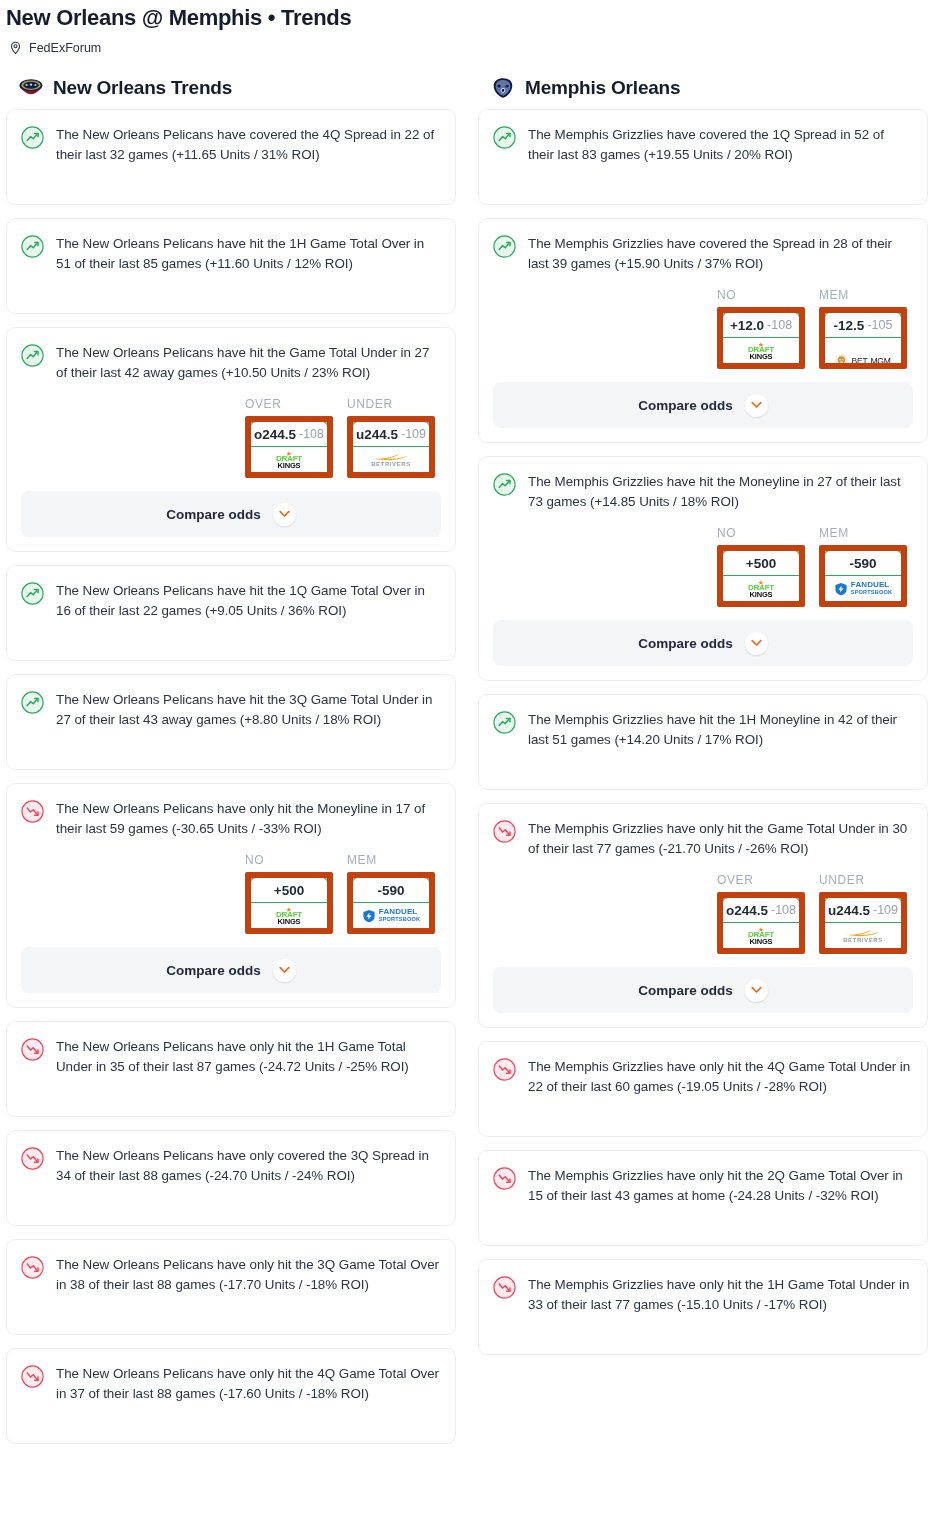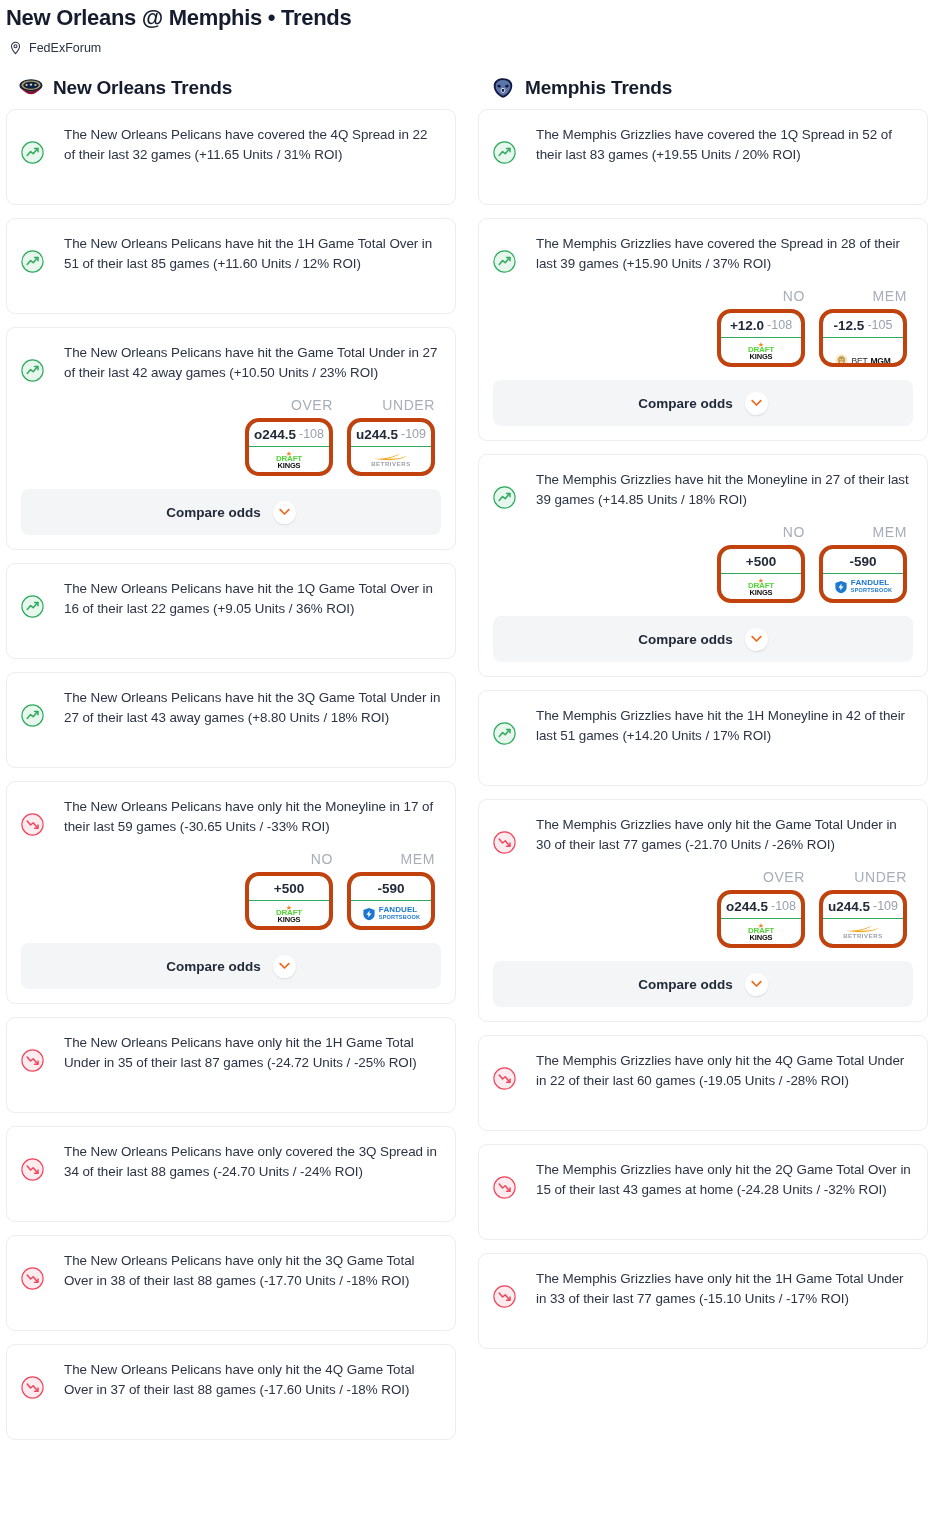--- a/index.html
+++ b/index.html
@@ -58,50 +58,50 @@
   .trend-card {
     border: 1px solid #ebedf1;
     border-radius: 9px;
     background: #fff;
     margin-bottom: 13px;
     padding: 15px 14px 14px 14px;
     min-height: 96px;
     display: flex;
     flex-direction: column;
   }
-  .trend-top { display: flex; gap: 19px; align-items: flex-end; }
+  .trend-top { display: flex; gap: 11px; align-items: flex-start; }
   .trend-icon { flex: 0 0 24px; width: 24px; height: 24px; margin-top: 1px; }
   .trend-text {
     font-size: 13.4px;
     line-height: 20px;
     color: #2b3344;
     letter-spacing: -0.05px;
   }
 
   
   .odds-wrap {
     display: flex;
     justify-content: flex-end;
     gap: 14px;
     margin-top: 14px;
     padding-right: 6px;
   }
   .odds-col { width: 88px; }
   .odds-head {
-    text-align: right;
-    font-size: 14px;
+    text-align: left;
+    font-size: 12px;
     letter-spacing: 0.6px;
     color: #a7adb9;
     margin-bottom: 5px;
   }
   .odds-box {
-    border: 4px solid #c2410c;
-    border-radius: 14px;
+    border: 6px solid #c2410c;
+    border-radius: 2px;
     overflow: hidden;
-    background: #15803d;
+    background: #a3a3a3;
   }
   .odds-value {
     border: 1px solid #2eaa5d;
     border-radius: 6px 6px 0 0;
     margin: -1px -1px 0 -1px;
     height: 26px;
     display: flex;
     align-items: center;
     justify-content: center;
     gap: 3px;
@@ -122,21 +122,21 @@
   .bk-dk { flex-direction: column; line-height: 7px; }
   .bk-dk .dk1 { font-size: 8px; font-weight: bold; color: #53d337; letter-spacing: -0.2px; }
   .bk-dk .dk2 { font-size: 7.5px; font-weight: bold; color: #10100f; letter-spacing: -0.2px; }
   .bk-dk .crown { font-size: 7px; color: #f5841f; line-height: 5px; margin-bottom: -1px; }
   .bk-br { flex-direction: column; align-items: center; line-height: 7px; }
   .bk-br .swoosh { display: block; width: 36px; height: 9px; }
   .bk-br .brt { font-size: 6px; font-weight: bold; color: #9aa0ab; letter-spacing: 0.6px; }
   .bk-mgm { gap: 3px; margin-top: 20px; }
   .bk-mgm .lion { width: 13px; height: 13px; display: block; }
   .bk-mgm .m1 { font-size: 8.5px; color: #2b2b2b; letter-spacing: -0.2px; }
-  .bk-mgm .m2 { font-size: 8.5px; font-weight: bold; color: #111; letter-spacing: -0.2px; }
+  .bk-mgm .m2 { font-size: 8.5px; font-weight: normal; color: #111; letter-spacing: -0.2px; }
   .bk-fd { gap: 3px; }
   .bk-fd .shield { width: 14px; height: 14px; display: block; }
   .bk-fd .fdtxt { display: flex; flex-direction: column; line-height: 7.5px; }
   .bk-fd .f1 { font-size: 8px; font-weight: bold; color: #1b78d0; letter-spacing: 0.1px; }
   .bk-fd .f2 { font-size: 5.6px; font-weight: bold; color: #1b78d0; letter-spacing: 0.15px; }
 
   
   .compare-bar {
     margin-top: 13px;
     background: #f4f5f7;
@@ -390,21 +390,21 @@
         <span class="team-logo">
           <svg viewBox="0 0 26 22" width="26" height="22">
             <path d="M13 1.2c-5 0-9.3 2.6-9.3 7.6 0 4.7 4 10.4 9.3 12 5.3-1.6 9.3-7.3 9.3-12 0-5-4.3-7.6-9.3-7.6z" fill="#12173f"></path>
             <path d="M13 3c-4 0-7.4 2.1-7.4 6.1 0 3.8 3.2 8.4 7.4 9.7 4.2-1.3 7.4-5.9 7.4-9.7C20.4 5.1 17 3 13 3z" fill="#5d76a9"></path>
             <path d="M7.6 8.2c1.1-.7 2.4-.5 3 .4.5.8.1 1.7-.9 1.9-1.1.2-2.3-.6-2.5-1.5-.1-.4.1-.6.4-.8z" fill="#12173f"></path>
             <path d="M18.4 8.2c-1.1-.7-2.4-.5-3 .4-.5.8-.1 1.7.9 1.9 1.1.2 2.3-.6 2.5-1.5.1-.4-.1-.6-.4-.8z" fill="#12173f"></path>
             <path d="M13 11.3c1.4 0 2.3.7 2.3 1.6 0 1.3-1.1 2.4-2.3 3.2-1.2-.8-2.3-1.9-2.3-3.2 0-.9.9-1.6 2.3-1.6z" fill="#f5f7fa"></path>
             <path d="M13 12c-.9 0-1.5.4-1.5 1 0 .8.7 1.6 1.5 2.2.8-.6 1.5-1.4 1.5-2.2 0-.6-.6-1-1.5-1z" fill="#12173f"></path>
           </svg>
         </span>
-        <span class="col-head-title">Memphis Trends</span>
+        <span class="col-head-title">Memphis Orleans</span>
       </div>
       <div id="list-1">
           <div class="trend-card">
             <div class="trend-top">
               <span class="trend-icon"><svg viewBox="0 0 23 23" width="23" height="23">
                   <circle cx="11.5" cy="11.5" r="10.6" fill="#e8f7ee" stroke="#2eaa5d" stroke-width="1.15"></circle>
                   <path d="M6.2 14.4 L9.6 10.6 L12.2 12.8 L16.6 7.6" fill="none" stroke="#2eaa5d" stroke-width="1.5" stroke-linecap="round" stroke-linejoin="round"></path>
                   <path d="M13.6 7.4 L17 7.4 L17 10.7" fill="none" stroke="#2eaa5d" stroke-width="1.5" stroke-linecap="round" stroke-linejoin="round"></path>
                 </svg></span>
               <span class="trend-text">The Memphis Grizzlies have covered the 1Q Spread in 52 of their last 83 games (+19.55 Units / 20% ROI)</span>
@@ -468,21 +468,21 @@
               </span>
             </div>
           </div>
           <div class="trend-card">
             <div class="trend-top">
               <span class="trend-icon"><svg viewBox="0 0 23 23" width="23" height="23">
                   <circle cx="11.5" cy="11.5" r="10.6" fill="#e8f7ee" stroke="#2eaa5d" stroke-width="1.15"></circle>
                   <path d="M6.2 14.4 L9.6 10.6 L12.2 12.8 L16.6 7.6" fill="none" stroke="#2eaa5d" stroke-width="1.5" stroke-linecap="round" stroke-linejoin="round"></path>
                   <path d="M13.6 7.4 L17 7.4 L17 10.7" fill="none" stroke="#2eaa5d" stroke-width="1.5" stroke-linecap="round" stroke-linejoin="round"></path>
                 </svg></span>
-              <span class="trend-text">The Memphis Grizzlies have hit the Moneyline in 27 of their last 39 games (+14.85 Units / 18% ROI)</span>
+              <span class="trend-text">The Memphis Grizzlies have hit the Moneyline in 27 of their last 73 games (+14.85 Units / 18% ROI)</span>
             </div>
             <div class="odds-wrap">
               <div class="odds-col">
                 <div class="odds-head">NO</div>
                 <div class="odds-box">
                   <div class="odds-value">
                     <span class="odds-main">+500</span>
                   </div>
                   <div class="odds-book">
                     <span class="bk bk-dk">

